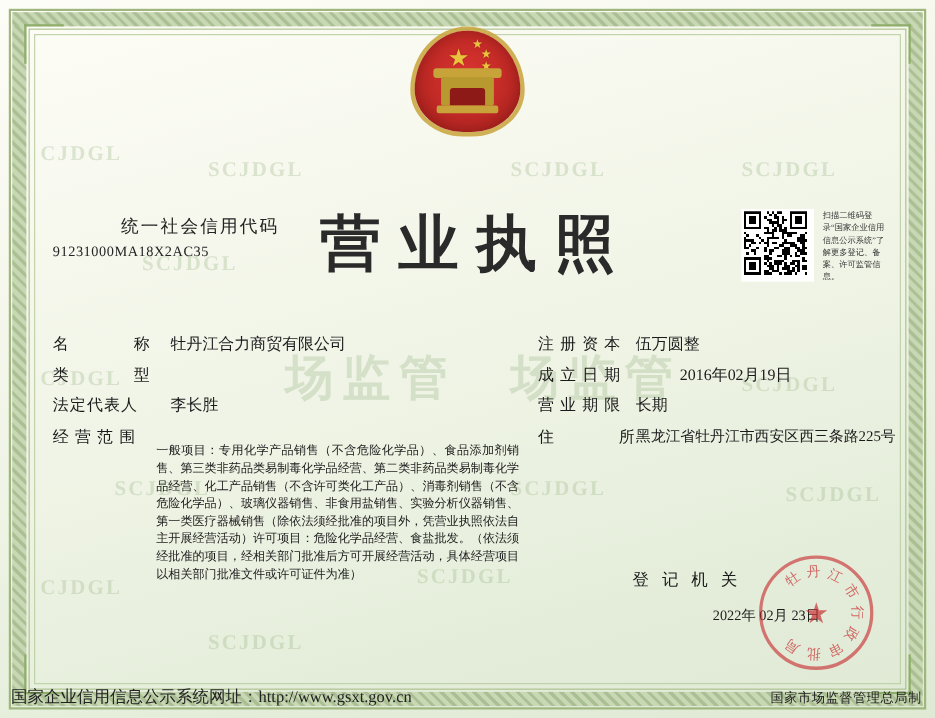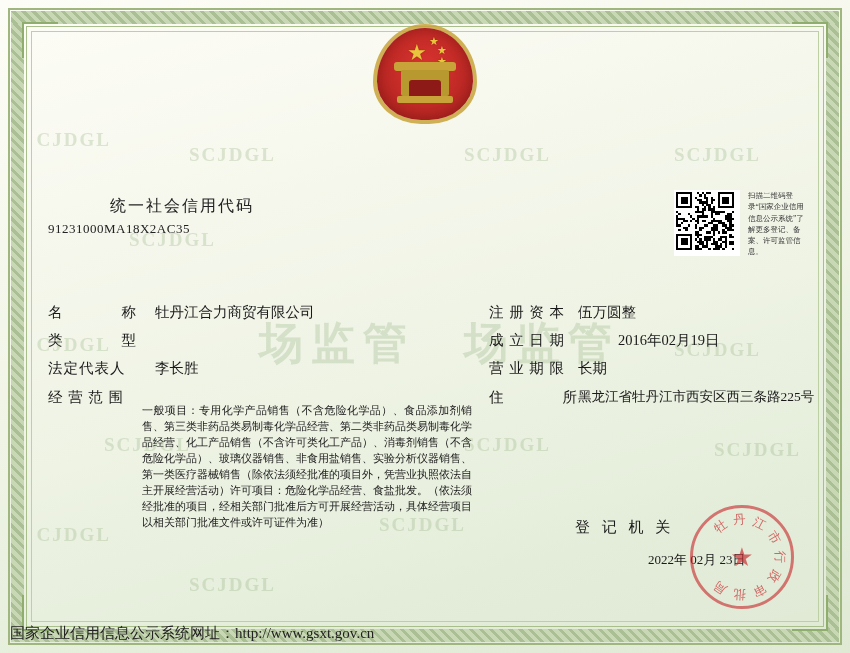--- a/index.html
+++ b/index.html
@@ -364,20 +364,21 @@
     <span class="star s3">★</span>
     <span class="star s4">★</span>
     <div class="emblem-roof"></div>
     <div class="emblem-gate"></div>
     <div class="emblem-base"></div>
   </div>
 
   <div class="credit-label">统一社会信用代码</div>
   <div class="credit-value">91231000MA18X2AC35</div>
 
+  <div class="title">营业执照</div>
 
   <div class="qr">
     <div class="qrgrid" id="qrgrid"><svg width="58" height="58" viewBox="0 0 25 25" shape-rendering="crispEdges">
           <rect width="25" height="25" fill="#fff"></rect>
           <rect x="9" y="0" width="1" height="1" fill="#000"></rect>
           <rect x="11" y="0" width="1" height="1" fill="#000"></rect>
           <rect x="13" y="0" width="1" height="1" fill="#000"></rect>
           <rect x="14" y="0" width="1" height="1" fill="#000"></rect>
           <rect x="10" y="1" width="1" height="1" fill="#000"></rect>
           <rect x="12" y="1" width="1" height="1" fill="#000"></rect>
@@ -627,14 +628,15 @@
         <span class="seal-ch" style="transform: translate(-50%, -50%) translate(17.08px, 32.82px) rotate(152.5deg); transform-origin: 50% 50%; left: 50%; top: 50%;">审</span>
         <span class="seal-ch" style="transform: translate(-50%, -50%) translate(-2.42px, 36.92px) rotate(183.75deg); transform-origin: 50% 50%; left: 50%; top: 50%;">批</span>
         <span class="seal-ch" style="transform: translate(-50%, -50%) translate(-21.22px, 30.31px) rotate(215deg); transform-origin: 50% 50%; left: 50%; top: 50%;">局</span>
       </div>
     <span class="seal-star">★</span>
   </div>
 
   <div class="footer-left">
     <span>国家企业信用信息公示系统网址：</span><span class="footer-url">http://www.gsxt.gov.cn</span>
   </div>
+  <div class="footer-right">国家市场监督管理总局制</div>
 
 </div>
 
 </body></html>

